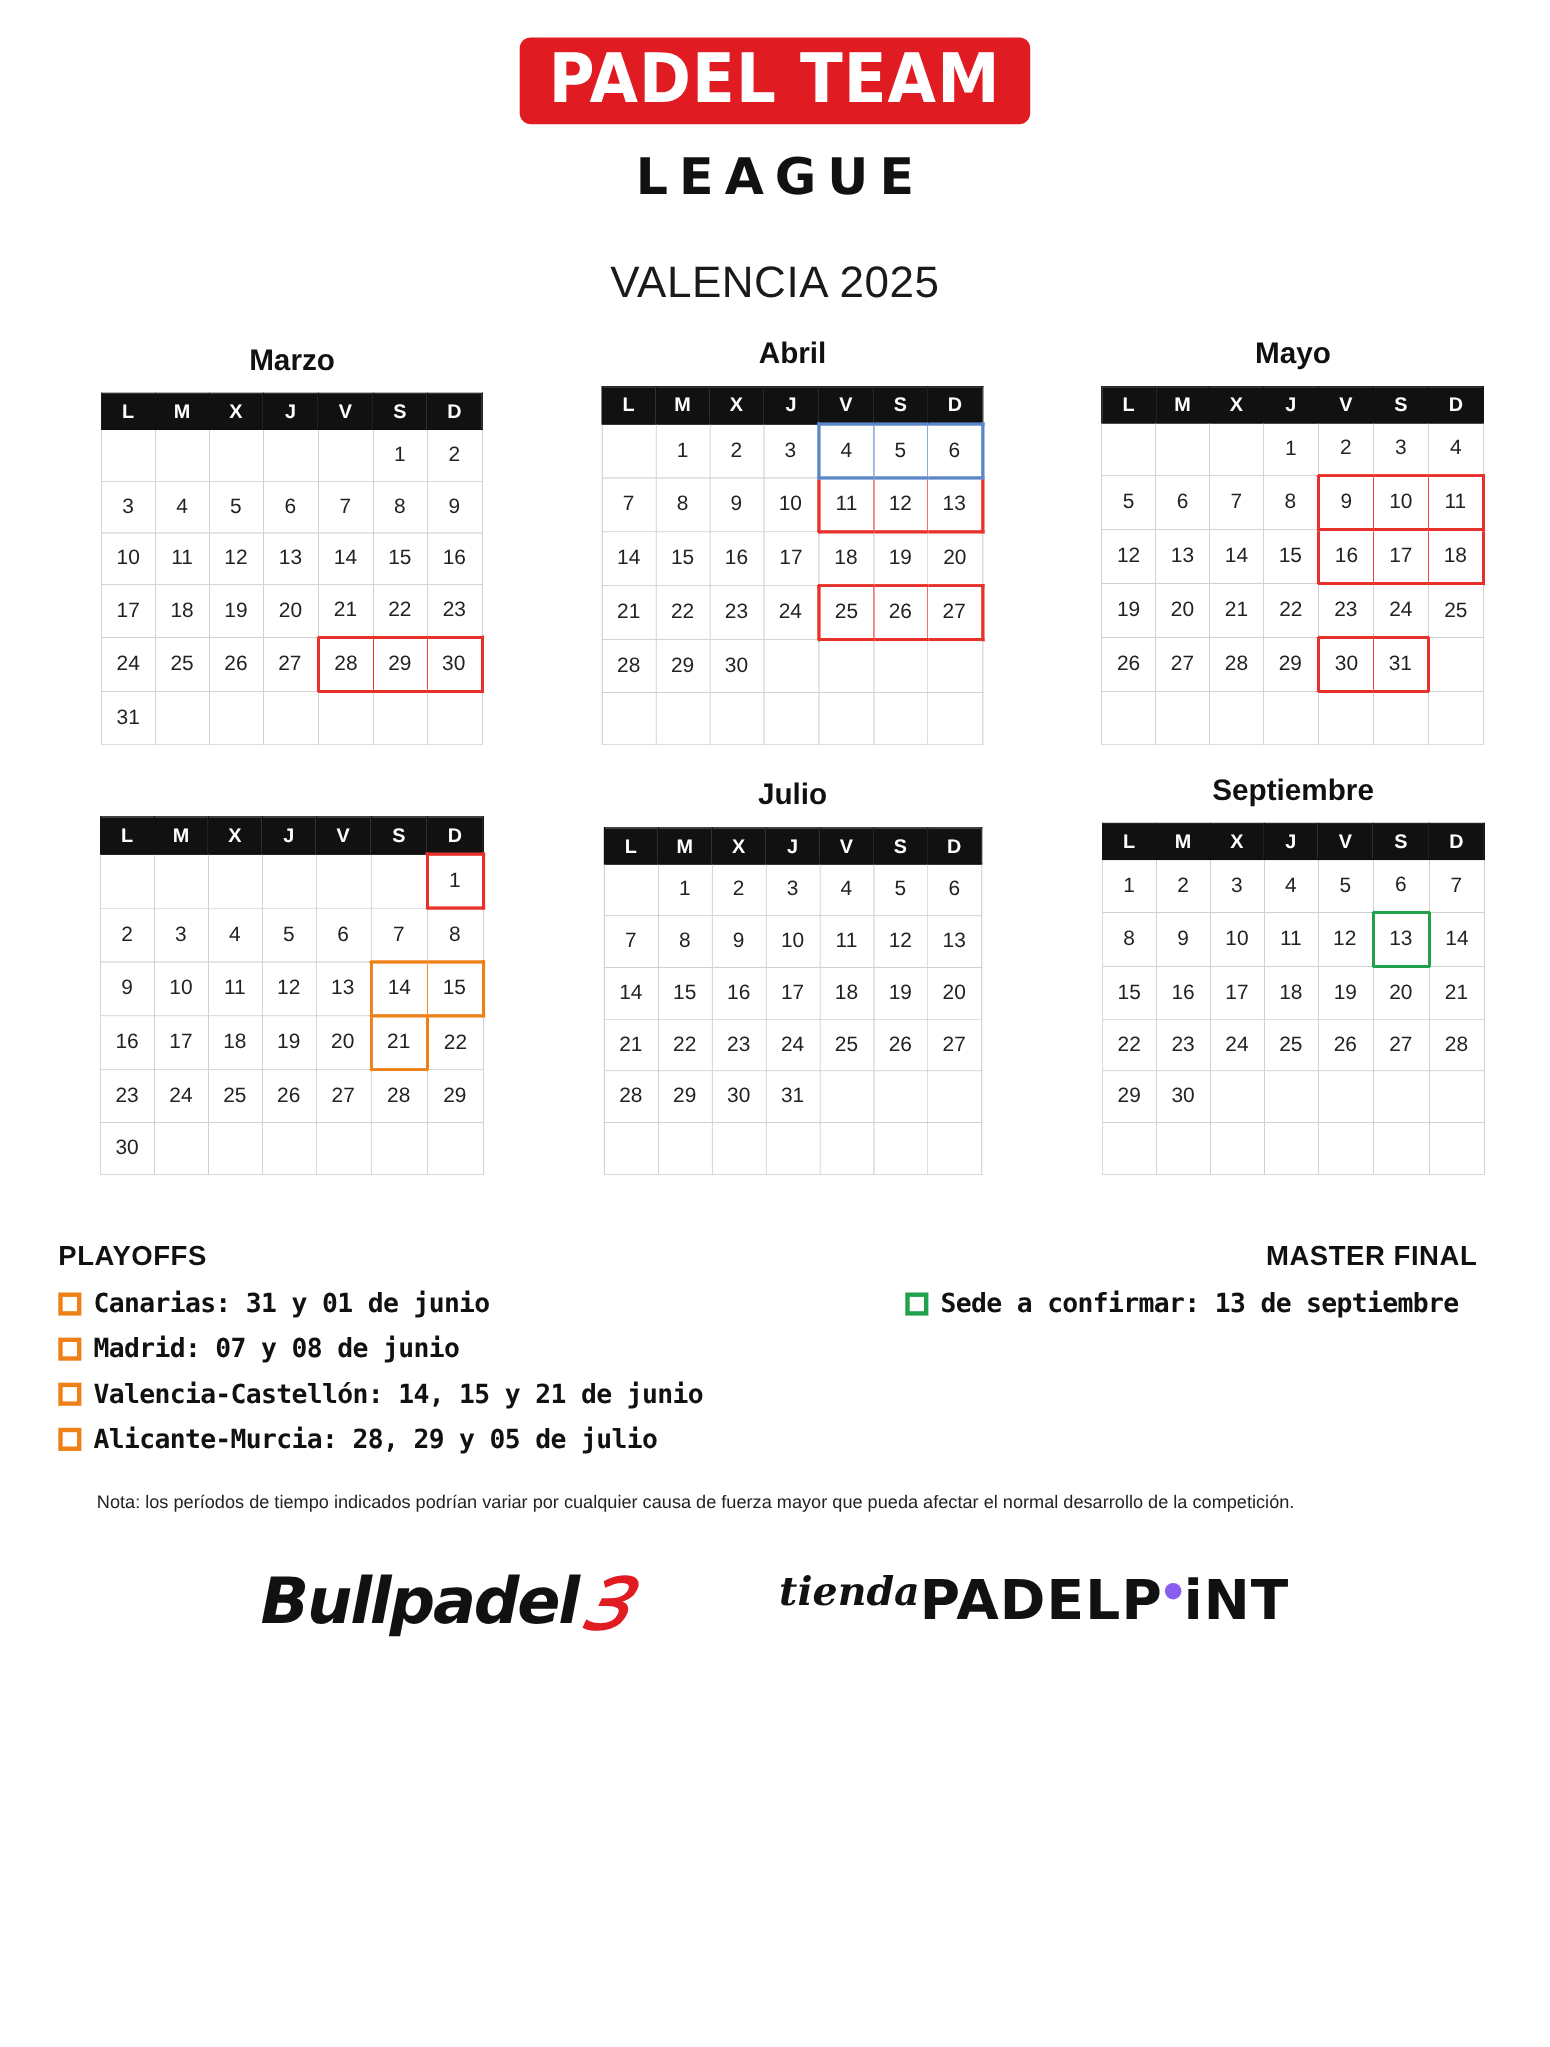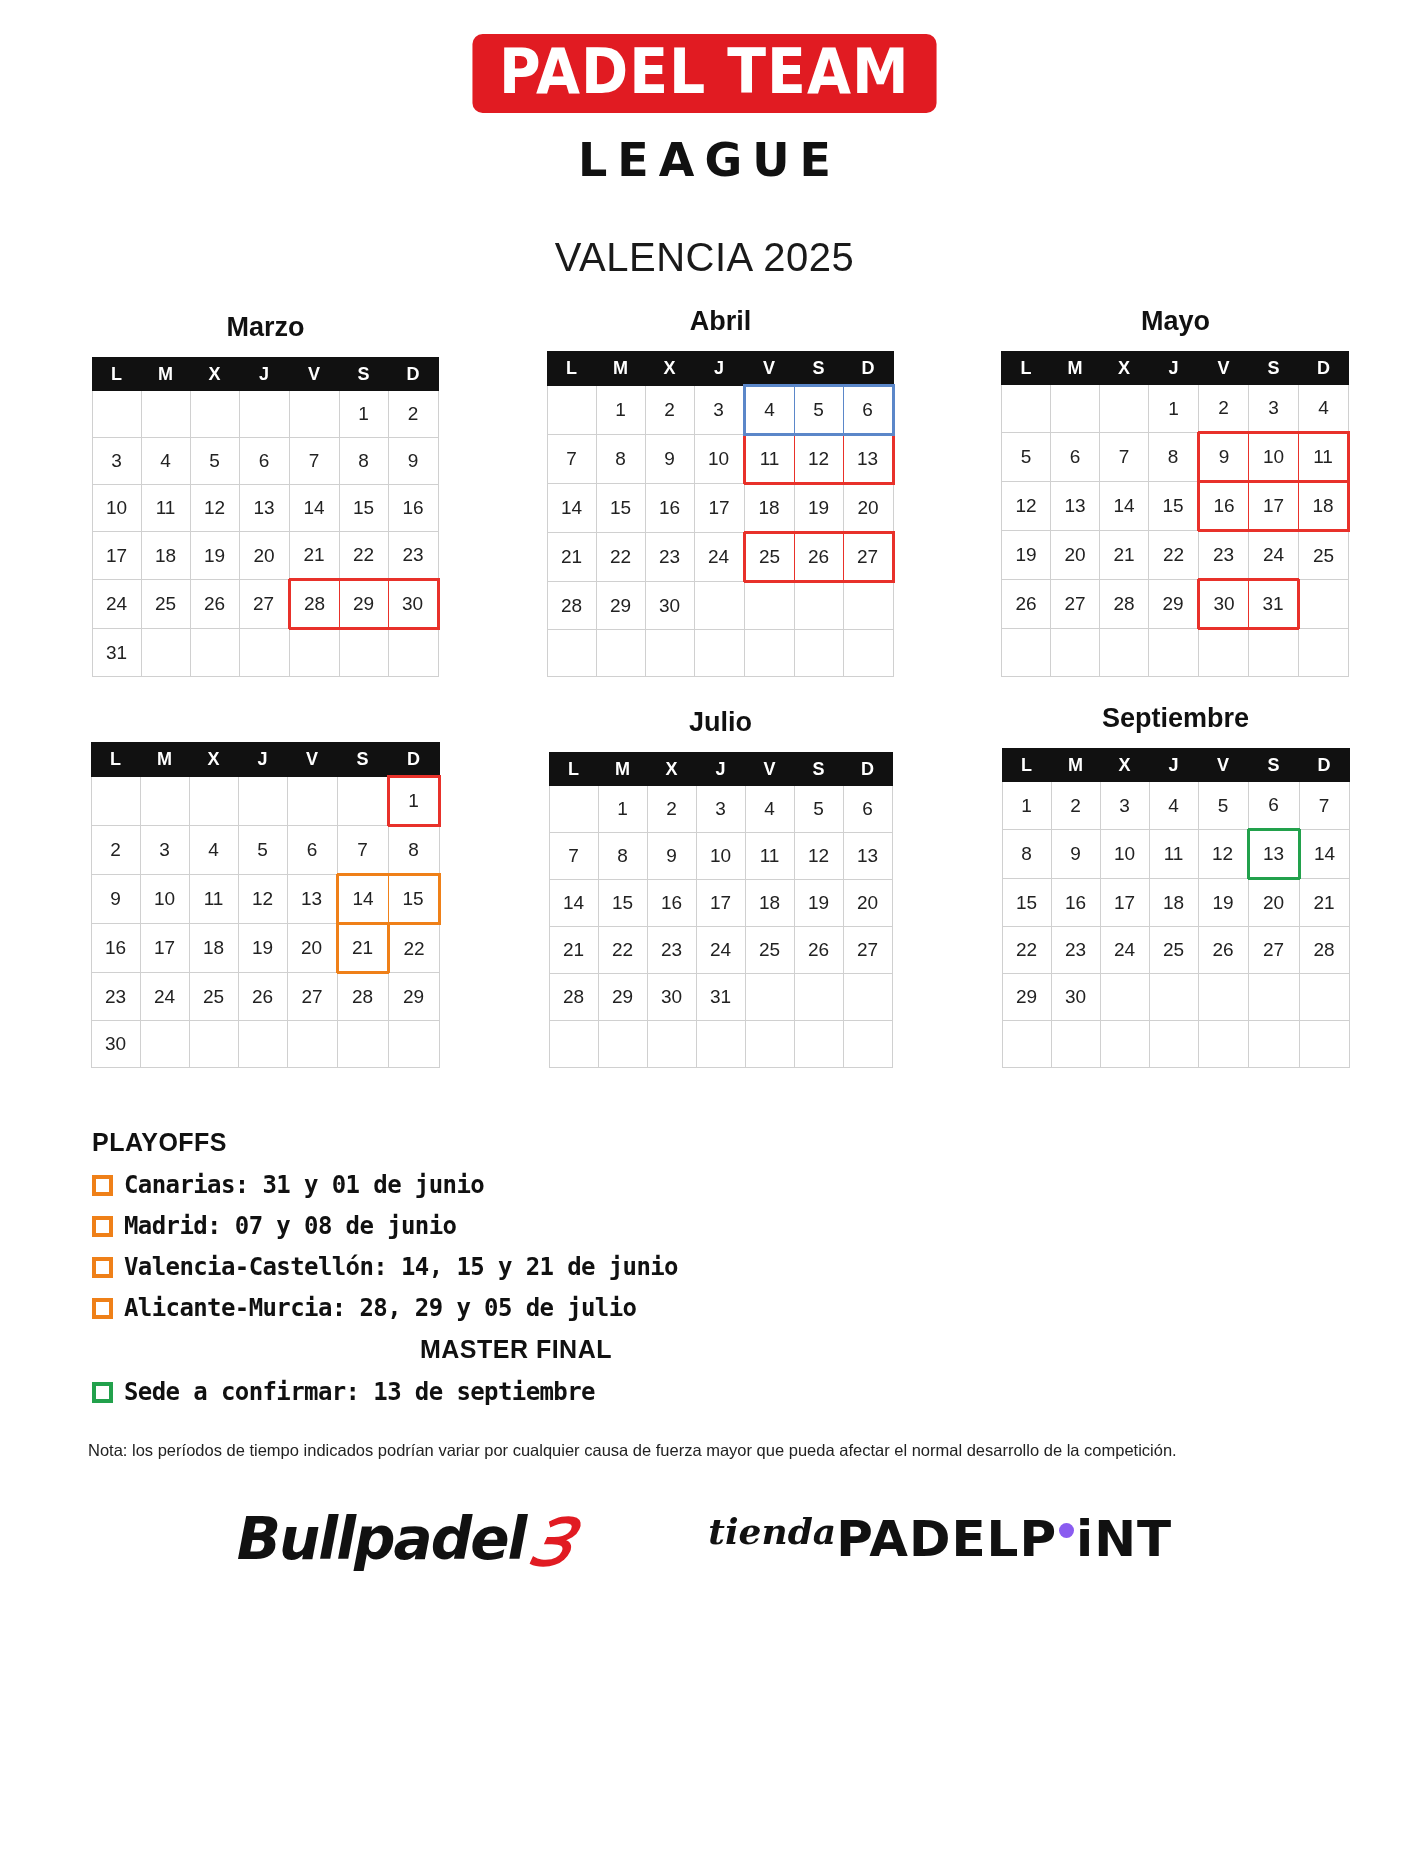--- a/index.html
+++ b/index.html
@@ -107,22 +107,21 @@
     border: 1px solid #d0d0d0;
     background: #ffffff;
     position: relative;
   }
   
 
   
   .legend {
     display: flex;
     margin-top: 60px;
-    padding-left: 92px;
-    flex-direction: column;
+    padding-left: 53px;
   }
   .legend-col { }
   .legend-col.left { width: 770px; }
   .legend-col.right { width: 520px; text-align: right; }
   .legend-head {
     font-size: 25px;
     font-weight: bold;
     color: #111111;
     margin-bottom: 14px;
     font-family: "Liberation Sans", sans-serif;

